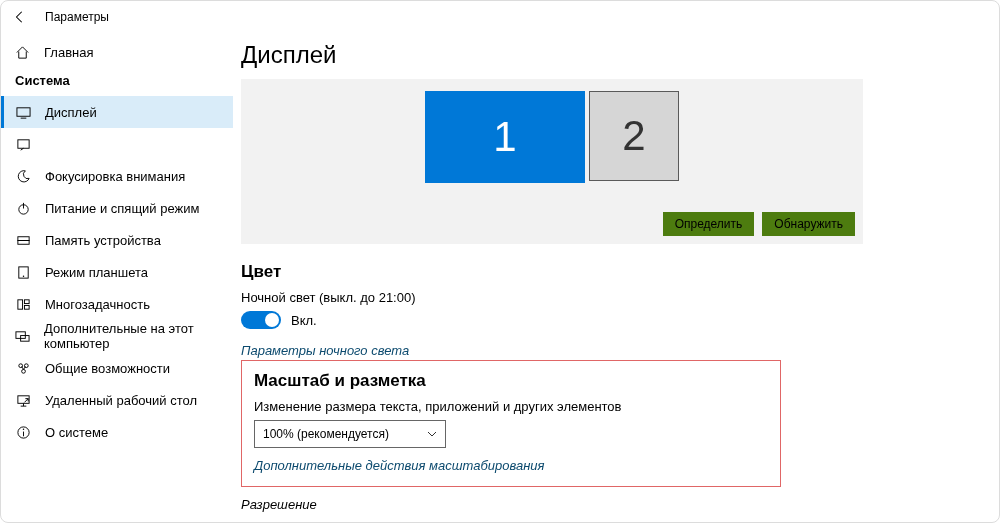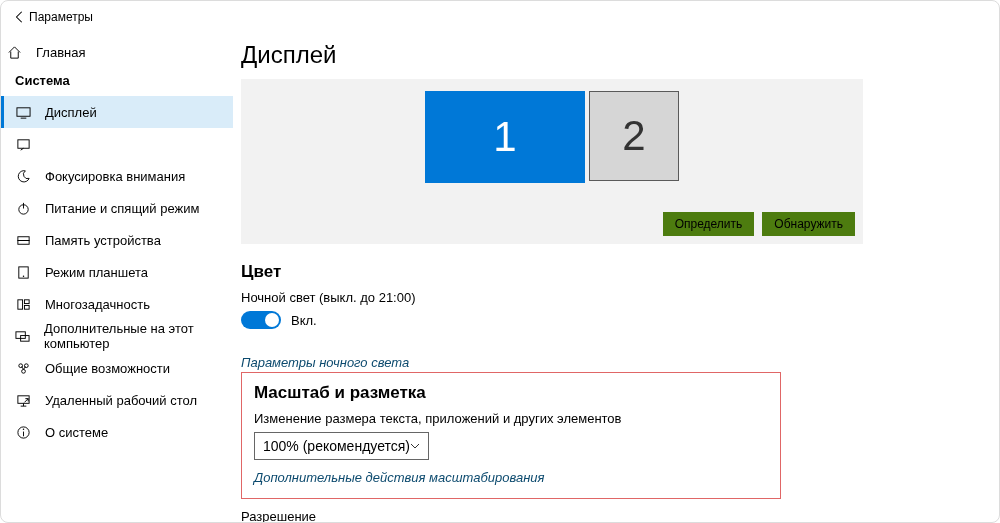--- a/index.html
+++ b/index.html
@@ -1,29 +1,29 @@
 <!DOCTYPE html>
 <html><head>
 <meta charset="utf-8">
 <style>
   * { box-sizing: border-box; margin: 0; padding: 0; font-family: "Segoe UI", Tahoma, sans-serif; }
   html, body { width: 1000px; height: 523px; background: #fff; color: #000; overflow: hidden; }
   .app { display: flex; flex-direction: column; width: 1000px; height: 523px; border: 1px solid #dcdcdc; border-radius: 8px; overflow: hidden; }
 
   
-  .titlebar { display: flex; align-items: center; height: 32px; padding: 0 10px; }
+  .titlebar { display: flex; align-items: center; height: 32px; padding: 0 10px; gap: 16px; }
   .titlebar .back { width: 18px; height: 18px; display: flex; align-items: center; justify-content: center; }
   .titlebar .title { font-size: 12px; }
 
   
   .body { display: flex; flex: 1; min-height: 0; }
 
   
   .sidebar { width: 232px; flex: 0 0 232px; padding: 4px 0 0 0; display: flex; flex-direction: column; gap: 2px; }
-  .home { display: flex; align-items: center; gap: 14px; height: 30px; padding: 0 6px; font-size: 13px; }
+  .home { display: flex; align-items: center; gap: 14px; height: 30px; padding: 0 14px; font-size: 13px; }
   .search-wrap { padding: 6px 10px 10px 10px; }
   .search { width: 210px; height: 28px; border: 1px solid #999; background: #fff; display: flex; align-items: center; padding: 0 8px; justify-content: space-between; }
   .search input { border: 0; outline: 0; font-size: 12px; width: 160px; color: #555; }
   .search .search-icon { color: #555; }
   .group-label { font-size: 13px; font-weight: 600; padding: 4px 14px 6px 14px; }
   .nav { list-style: none; }
   .nav li { display: flex; align-items: center; height: 32px; padding: 0 14px 0 14px; gap: 14px; font-size: 13px; cursor: default; position: relative; }
   .nav li .icon { width: 16px; height: 16px; display: flex; align-items: center; justify-content: center; color: #333; }
   .nav li.selected { background: #d9ecf9; }
   .nav li.selected::before { content: ""; position: absolute; left: 0; top: 0; bottom: 0; width: 3px; background: #0078d7; }
@@ -35,27 +35,27 @@
   .monitors { display: flex; justify-content: center; align-items: flex-start; gap: 4px; padding-top: 4px; }
   .monitor { border: 1px solid #5a5a5a; display: flex; align-items: center; justify-content: center; font-size: 42px; font-weight: 300; color: #333; }
   .monitor.m1 { width: 160px; height: 92px; background: #0078d7; border-color: #0078d7; color: #fff; }
   .monitor.m2 { width: 90px; height: 90px; background: #d6d6d6; }
   .monitor-buttons { position: absolute; right: 8px; bottom: 8px; display: flex; gap: 8px; }
   .winbtn { background: #4d7c0f; border: 0; padding: 5px 12px; font-size: 12px; color: #000; }
 
   .section { margin-top: 18px; }
   .h2 { font-size: 17px; font-weight: 600; margin-bottom: 8px; }
   .row-label { font-size: 13px; margin-bottom: 6px; }
-  .toggle-row { display: flex; align-items: center; gap: 10px; margin-bottom: 24px; }
+  .toggle-row { display: flex; align-items: center; gap: 10px; margin-bottom: 12px; }
   .toggle { width: 40px; height: 18px; border-radius: 9px; background: #0078d7; position: relative; }
   .toggle::after { content: ""; position: absolute; right: 2px; top: 2px; width: 14px; height: 14px; border-radius: 50%; background: #fff; }
   .link { color: #0c4a6e; font-size: 13px; font-style: italic; }
 
   .highlight-box { border: 1px solid #e06666; padding: 10px 12px 12px 12px; width: 540px; margin-top: 1px; }
-  .combo { width: 175px; height: 28px; border: 1px solid #666; display: flex; align-items: center; justify-content: space-between; padding: 0 8px; font-size: 14px; margin-bottom: 8px; }
+  .combo { width: 192px; height: 28px; border: 1px solid #666; display: flex; align-items: center; justify-content: space-between; padding: 0 8px; font-size: 12px; margin-bottom: 8px; }
   .chev { font-size: 10px; color: #333; }
 
   svg { display: block; }
 </style>
 </head>
 <body>
 
 <div class="app">
   <div class="titlebar">
     <span class="back">
@@ -215,19 +215,19 @@
           <span>100% (рекомендуется)</span>
           <span class="chev">
             <svg width="10" height="6" viewBox="0 0 10 6">
                 <path d="M1 1 L5 5 L9 1" stroke="#333" fill="none"></path>
               </svg>
           </span>
         </div>
         <a class="link">Дополнительные действия масштабирования</a>
       </div>
 
-      <div style="margin-top:10px;">
+      <div style="margin-top:10px;font-style:italic;">
         <div class="row-label">Разрешение</div>
 
       </div>
     </div>
   </div>
 </div>
 
 </body></html>

